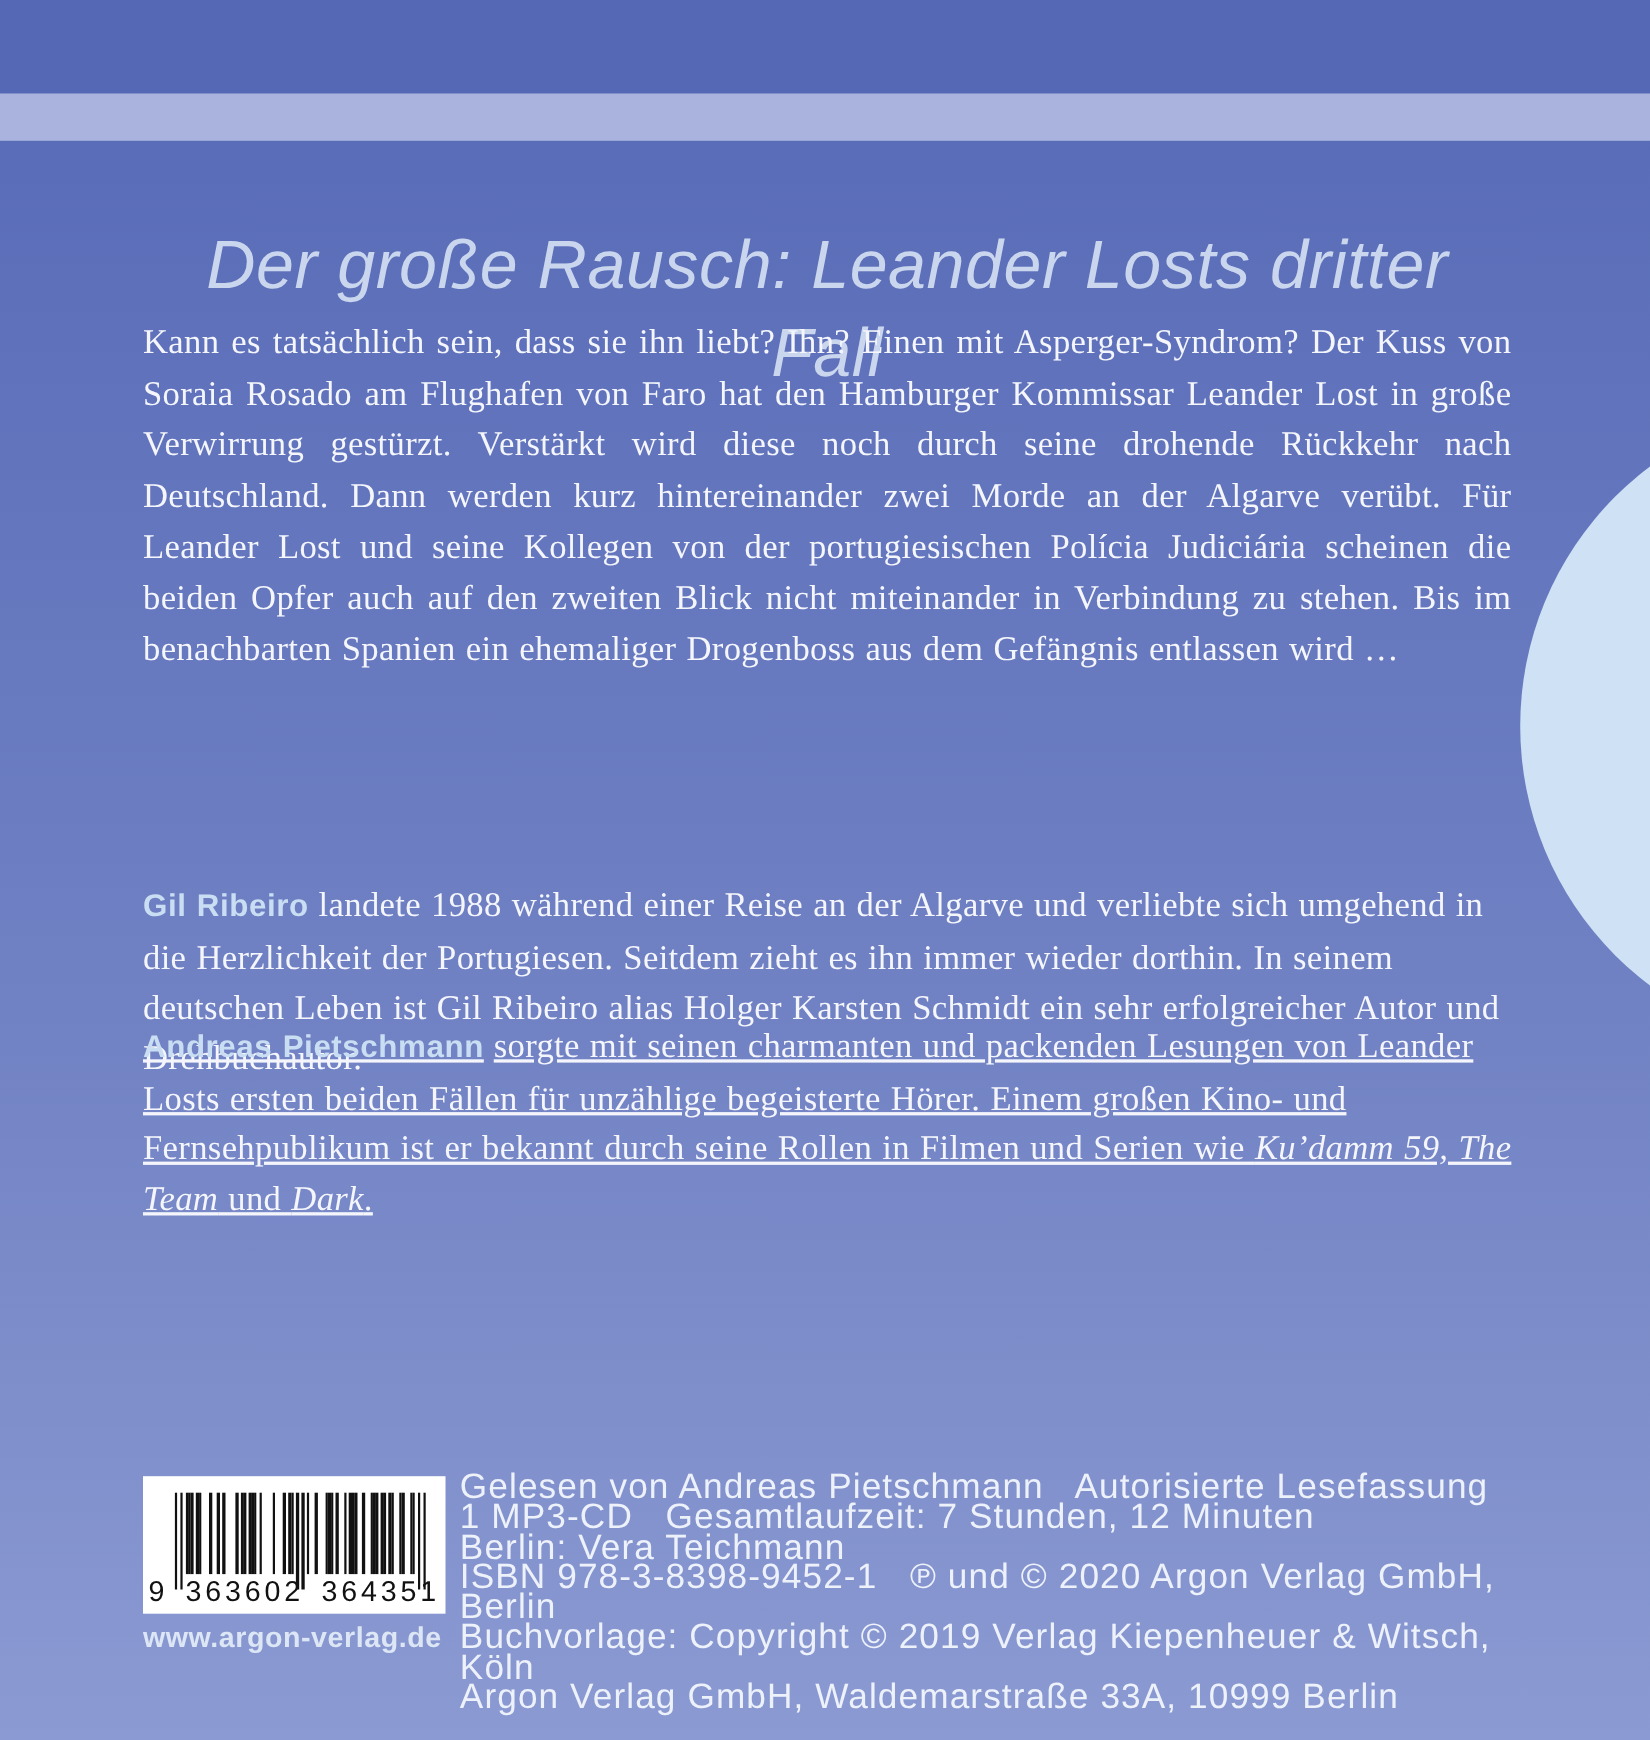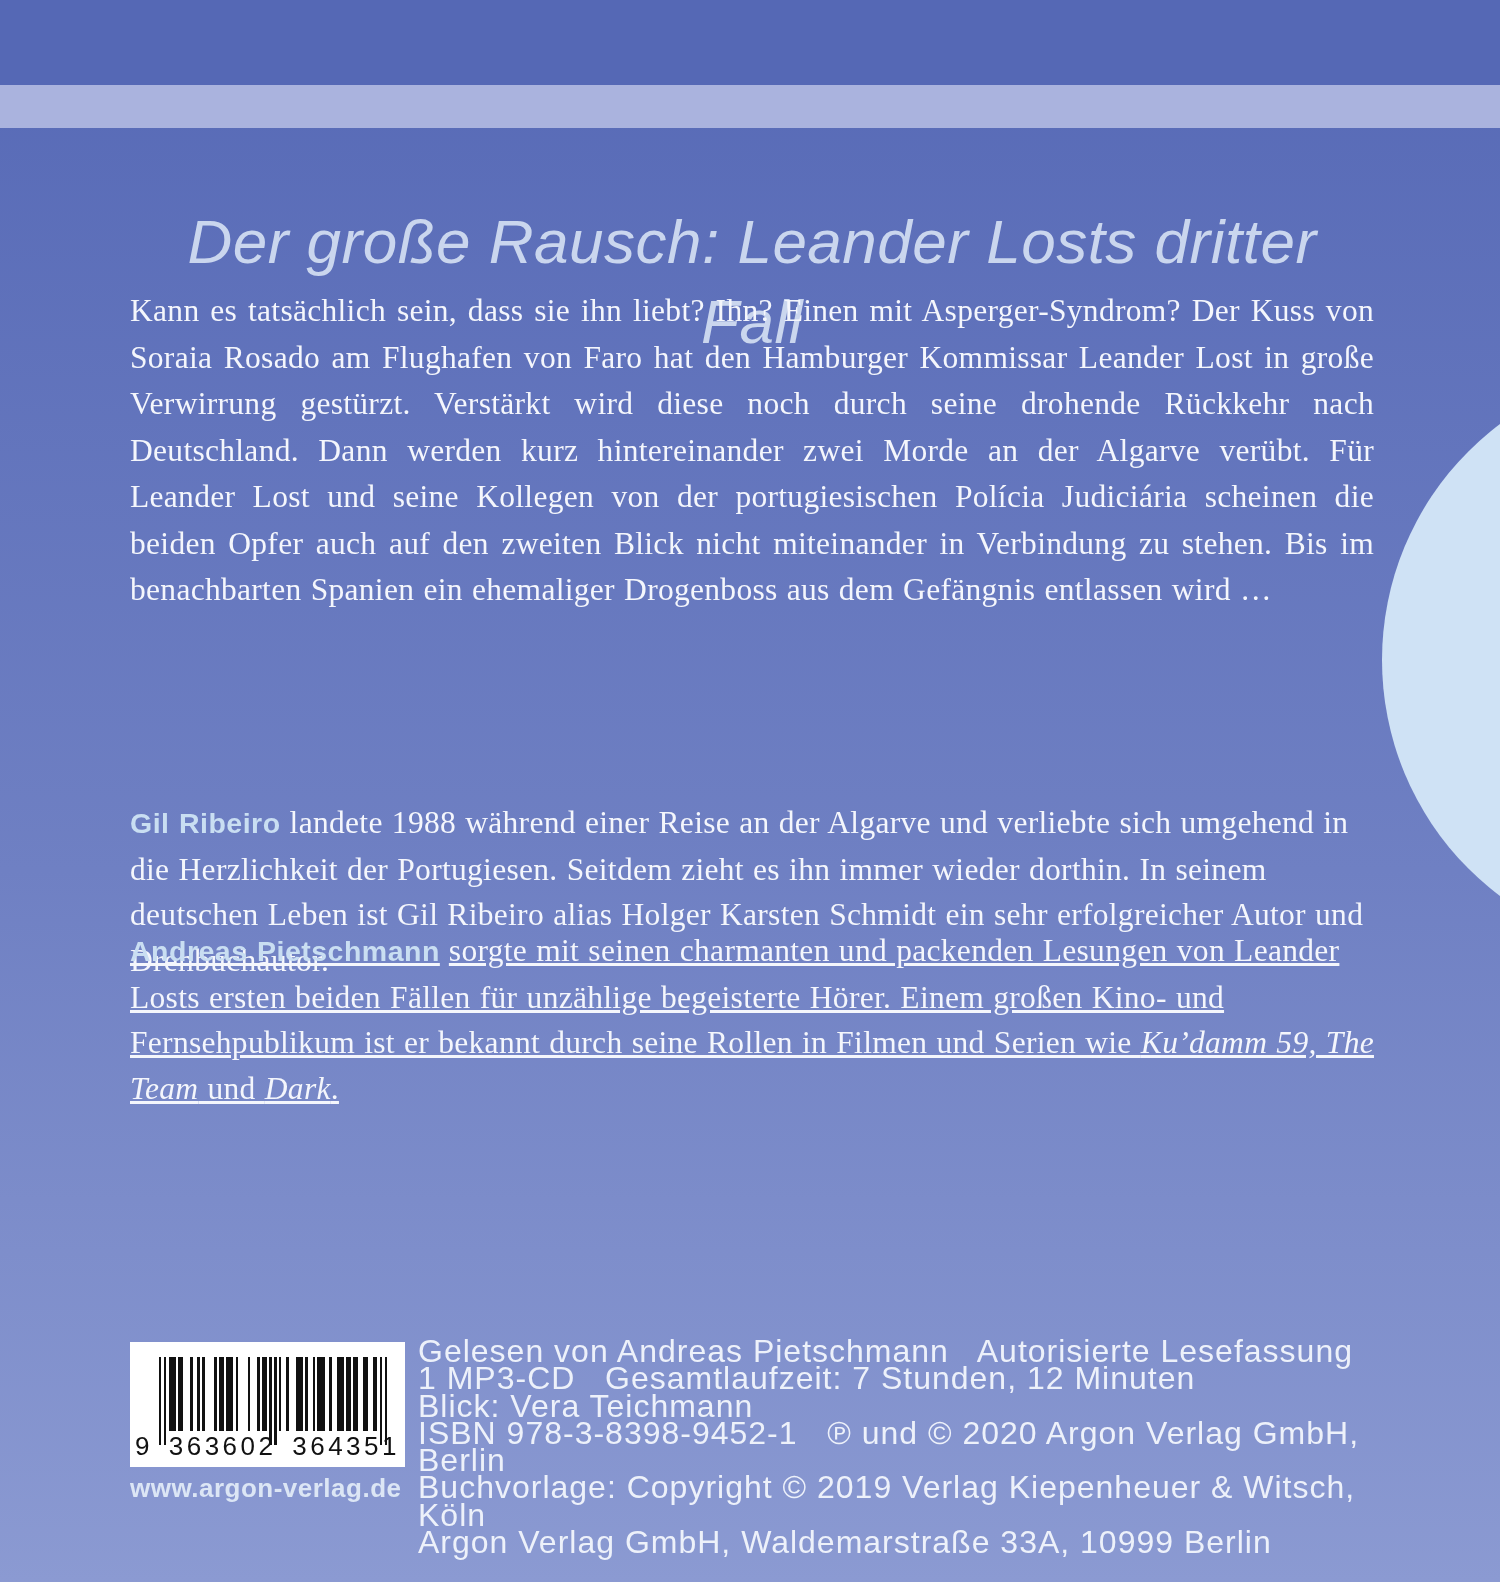--- a/index.html
+++ b/index.html
@@ -152,19 +152,19 @@
         <span>363602</span>
         <span>364351</span>
       </div>
   </div>
 
   <div class="website">www.argon-verlag.de</div>
 
   <div class="info">
     <div class="info-line">Gelesen von Andreas Pietschmann   Autorisierte Lesefassung</div>
     <div class="info-line">1 MP3-CD   Gesamtlaufzeit: 7 Stunden, 12 Minuten</div>
-    <div class="info-line">Blick: Vera Teichmann</div>
+    <div class="info-line">Berlin: Vera Teichmann</div>
     <div class="info-line">ISBN 978-3-8398-9452-1   ℗ und © 2020 Argon Verlag GmbH, Berlin</div>
     <div class="info-line">Buchvorlage: Copyright © 2019 Verlag Kiepenheuer &amp; Witsch, Köln</div>
     <div class="info-line">Argon Verlag GmbH, Waldemarstraße 33A, 10999 Berlin</div>
   </div>
 
 </div>
 
 </body></html>

